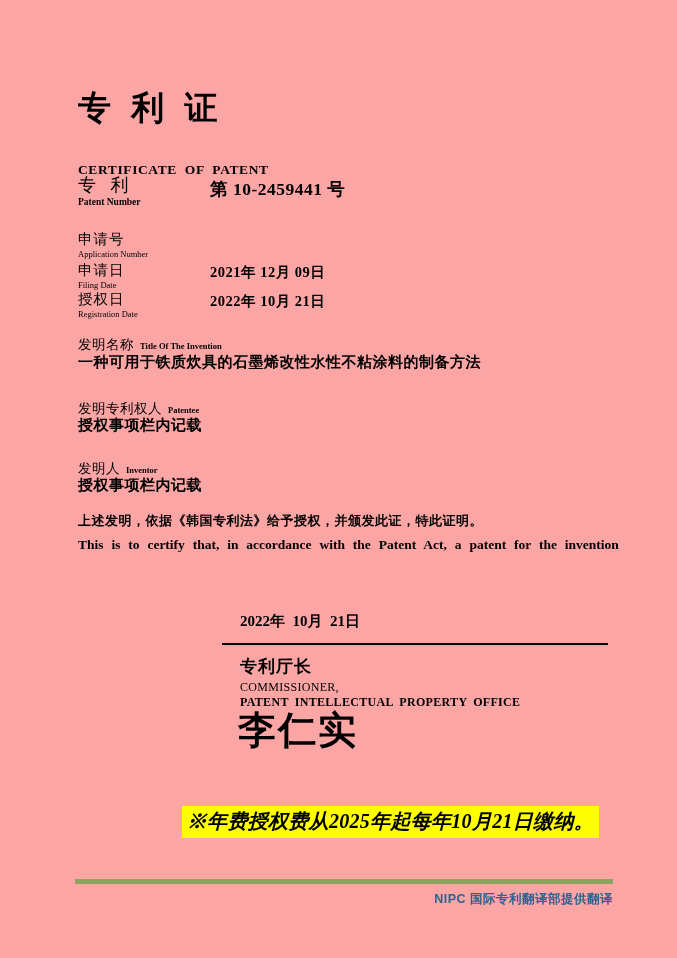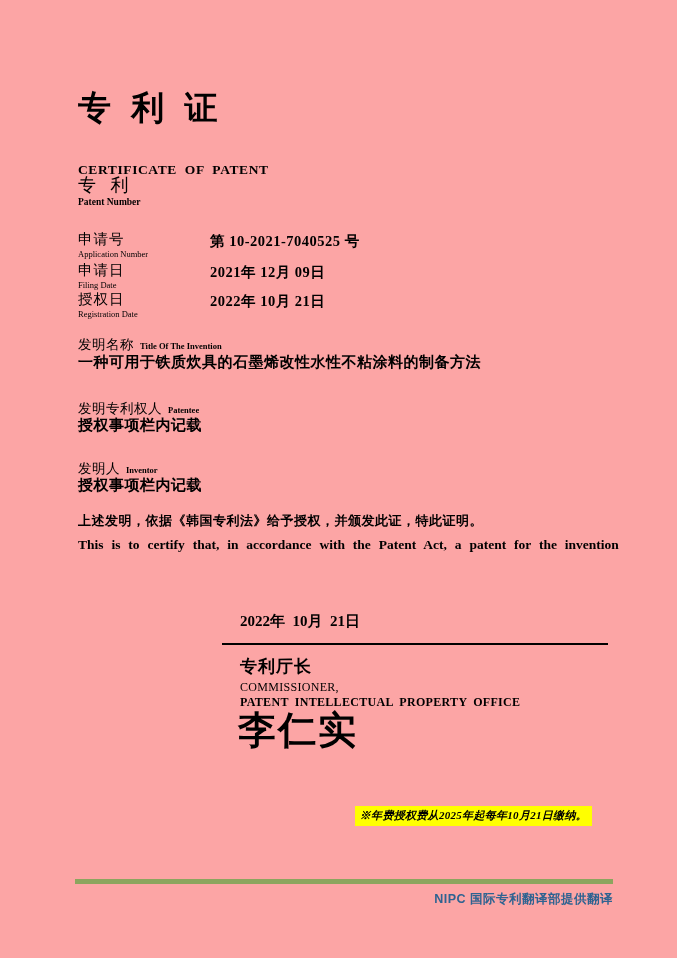--- a/index.html
+++ b/index.html
@@ -65,23 +65,23 @@
   
   .sig-date { left: 240px; top: 612px; font-size: 15px; font-weight: 600; white-space: pre; }
   .sig-rule { left: 222px; top: 643px; width: 386px; height: 0; border-top: 2px solid #000; }
   .sig-title-cn { left: 240px; top: 655px; font-size: 17px; font-weight: bold; letter-spacing: 1px; }
   .sig-title-en1 { left: 240px; top: 680px; font-size: 12px; font-weight: normal; letter-spacing: 0.3px; }
   .sig-title-en2 { left: 240px; top: 695px; font-size: 12px; font-weight: bold; letter-spacing: 0.3px; word-spacing: 3px; }
   .sig-name { left: 238px; top: 705px; font-size: 38px; font-weight: 600; letter-spacing: 2px; }
 
   
   .note {
-    top: 806px; right: 85px;
+    top: 806px; right: 78px;
     background: #FFFF00;
-    font-size: 11px; font-style: italic; font-weight: bold;
+    font-size: 20px; font-style: italic; font-weight: bold;
     padding: 2px 5px 3px 5px;
     letter-spacing: 0.3px;
   }
 
   
   .footer-bar { left: 75px; top: 879px; width: 538px; height: 5px; background: #8CA55E; }
   .footer-text {
     top: 891px; right: 64px;
     color: #2E6391;
     font-size: 12.5px; font-weight: bold; letter-spacing: 0.5px;
@@ -93,26 +93,26 @@
 
 <div class="page">
 
   <div class="abs title-cn">专 利 证</div>
   <div class="abs title-en">CERTIFICATE OF PATENT</div>
 
   <div class="abs patent-row">
     <div class="patent-label-cn">专 利</div>
     <div class="patent-label-en">Patent Number</div>
   </div>
+  <div class="abs patent-value">第 10-2459441 号</div>
 
   <div class="abs col-label row-app">
     <div class="field-label-cn">申请号</div>
     <div class="field-label-en">Application Number</div>
   </div>
-  <div class="abs col-value row-app field-value">第 10-2021-7040525 号</div>
 
   <div class="abs col-label row-file">
     <div class="field-label-cn">申请日</div>
     <div class="field-label-en">Filing Date</div>
   </div>
   <div class="abs col-value row-file field-value">2021年 12月 09日</div>
 
   <div class="abs col-label row-reg">
     <div class="field-label-cn">授权日</div>
     <div class="field-label-en">Registration Date</div>

